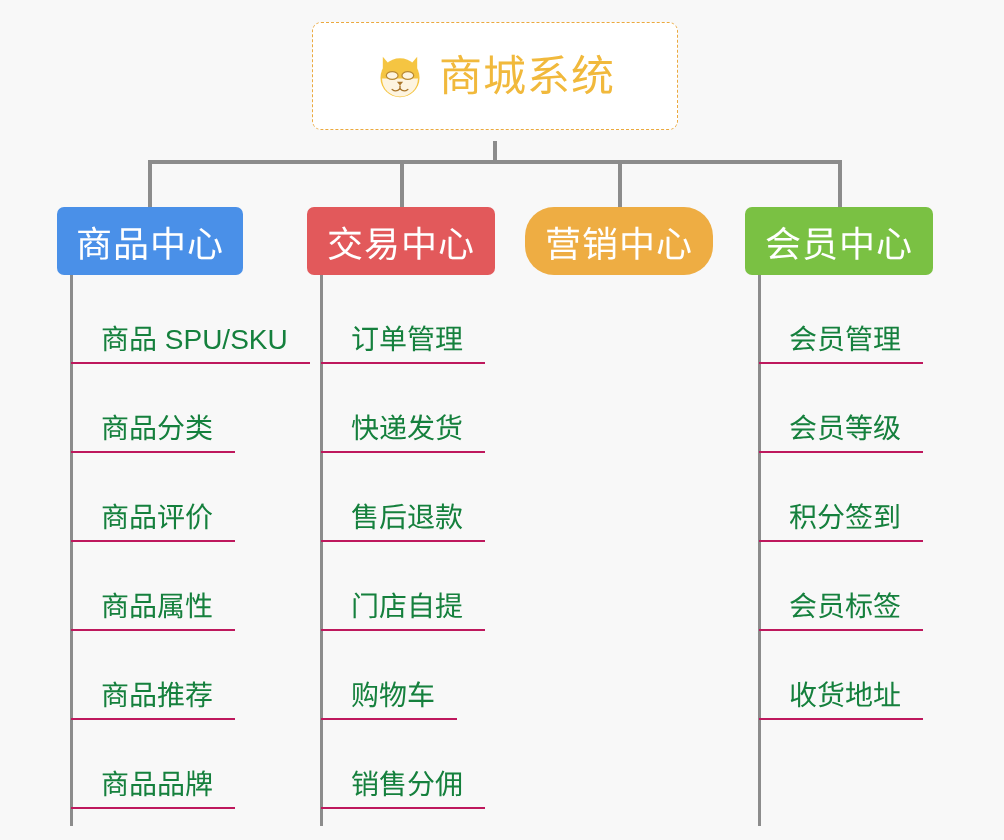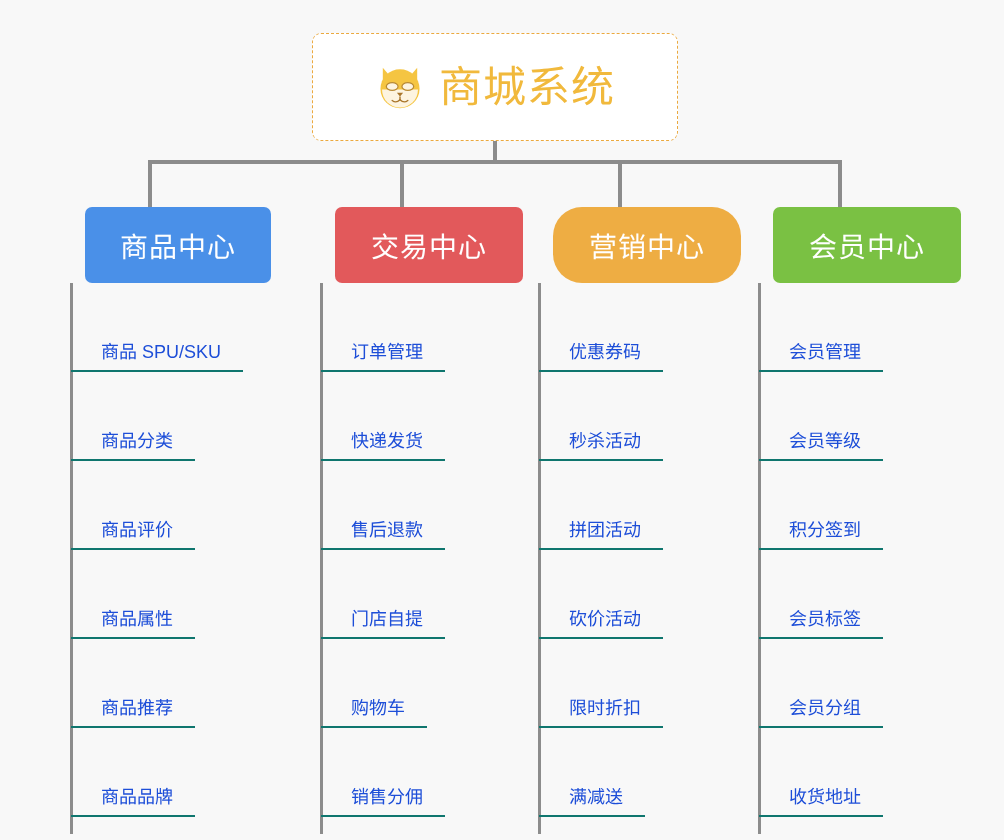--- a/index.html
+++ b/index.html
@@ -21,21 +21,21 @@
     left: 0;
     top: 0;
     width: 1004px;
     height: 840px;
   }
 
   
   .root-node {
     position: absolute;
     left: 312px;
-    top: 33px;
+    top: 22px;
     width: 366px;
     height: 108px;
     box-sizing: border-box;
     background: #ffffff;
     border: 1.5px dashed #eba93f;
     border-radius: 9px;
     display: flex;
     align-items: center;
     justify-content: center;
     gap: 14px;
@@ -86,31 +86,30 @@
   .column {
     position: absolute;
     top: 207px;
   }
   .column.c0 { left: 57px;  }
   .column.c1 { left: 307px; }
   .column.c2 { left: 525px; }
   .column.c3 { left: 745px; }
 
   .cat-box {
-    height: 76px;
+    height: 68px;
     border-radius: 7px;
     display: flex;
     align-items: center;
     justify-content: center;
     color: #ffffff;
-    font-size: 28px;
+    font-size: 36px;
     letter-spacing: 1px;
     white-space: nowrap;
     box-sizing: border-box;
-    margin-left: 28px;
   }
   .column.c0 .cat-box { width: 186px; }
   .column.c1 .cat-box { width: 188px; font-family: Liberation Serif, serif; }
   .column.c2 .cat-box { width: 188px; border-radius: 29px; }
   .column.c3 .cat-box { width: 188px; align-items: center; }
 
   
   .leaf-list {
     position: relative;
     margin-top: 0;
@@ -129,26 +128,26 @@
   .column.c3 .leaf-rail { height: 551px; }
 
   .leaf-item {
     position: relative;
     height: 89px;
     display: flex;
     align-items: flex-end;
     box-sizing: border-box;
   }
   .leaf-text {
-    font-size: 18px;
+    font-size: 28px;
     line-height: 1.05;
-    color: #1d4ed8;
+    color: #15803d;
     white-space: nowrap;
     padding: 0 22px 8px 30px;
-    border-bottom: 2px solid #0f766e;
+    border-bottom: 2px solid #be185d;
     box-sizing: border-box;
     display: inline-block;
   }
 </style>
 </head>
 <body style="background: rgb(248, 248, 248);">
 
 <div id="diagram">
 
   <div class="root-node">
@@ -227,41 +226,20 @@
       <div class="leaf-item">
           <span class="leaf-text">销售分佣</span>
         </div>
     </div>
   </div>
 
   <div class="column c2">
     <div class="cat-box" style="background-color: rgb(238, 173, 67);">
       <span>营销中心</span>
     </div>
-    <div class="leaf-list">
-      <div class="leaf-rail" style="background-color: rgb(140, 140, 140);"></div>
-      <div class="leaf-item">
-          <span class="leaf-text">优惠券码</span>
-        </div>
-      <div class="leaf-item">
-          <span class="leaf-text">秒杀活动</span>
-        </div>
-      <div class="leaf-item">
-          <span class="leaf-text">拼团活动</span>
-        </div>
-      <div class="leaf-item">
-          <span class="leaf-text">砍价活动</span>
-        </div>
-      <div class="leaf-item">
-          <span class="leaf-text">限时折扣</span>
-        </div>
-      <div class="leaf-item">
-          <span class="leaf-text">满减送</span>
-        </div>
-    </div>
   </div>
 
   <div class="column c3">
     <div class="cat-box" style="background-color: rgb(122, 193, 67);">
       <span>会员中心</span>
     </div>
     <div class="leaf-list">
       <div class="leaf-rail" style="background-color: rgb(140, 140, 140);"></div>
       <div class="leaf-item">
           <span class="leaf-text">会员管理</span>
@@ -269,21 +247,18 @@
       <div class="leaf-item">
           <span class="leaf-text">会员等级</span>
         </div>
       <div class="leaf-item">
           <span class="leaf-text">积分签到</span>
         </div>
       <div class="leaf-item">
           <span class="leaf-text">会员标签</span>
         </div>
       <div class="leaf-item">
-          <span class="leaf-text">会员分组</span>
-        </div>
-      <div class="leaf-item">
           <span class="leaf-text">收货地址</span>
         </div>
     </div>
   </div>
 
 </div>
 
 </body></html>

